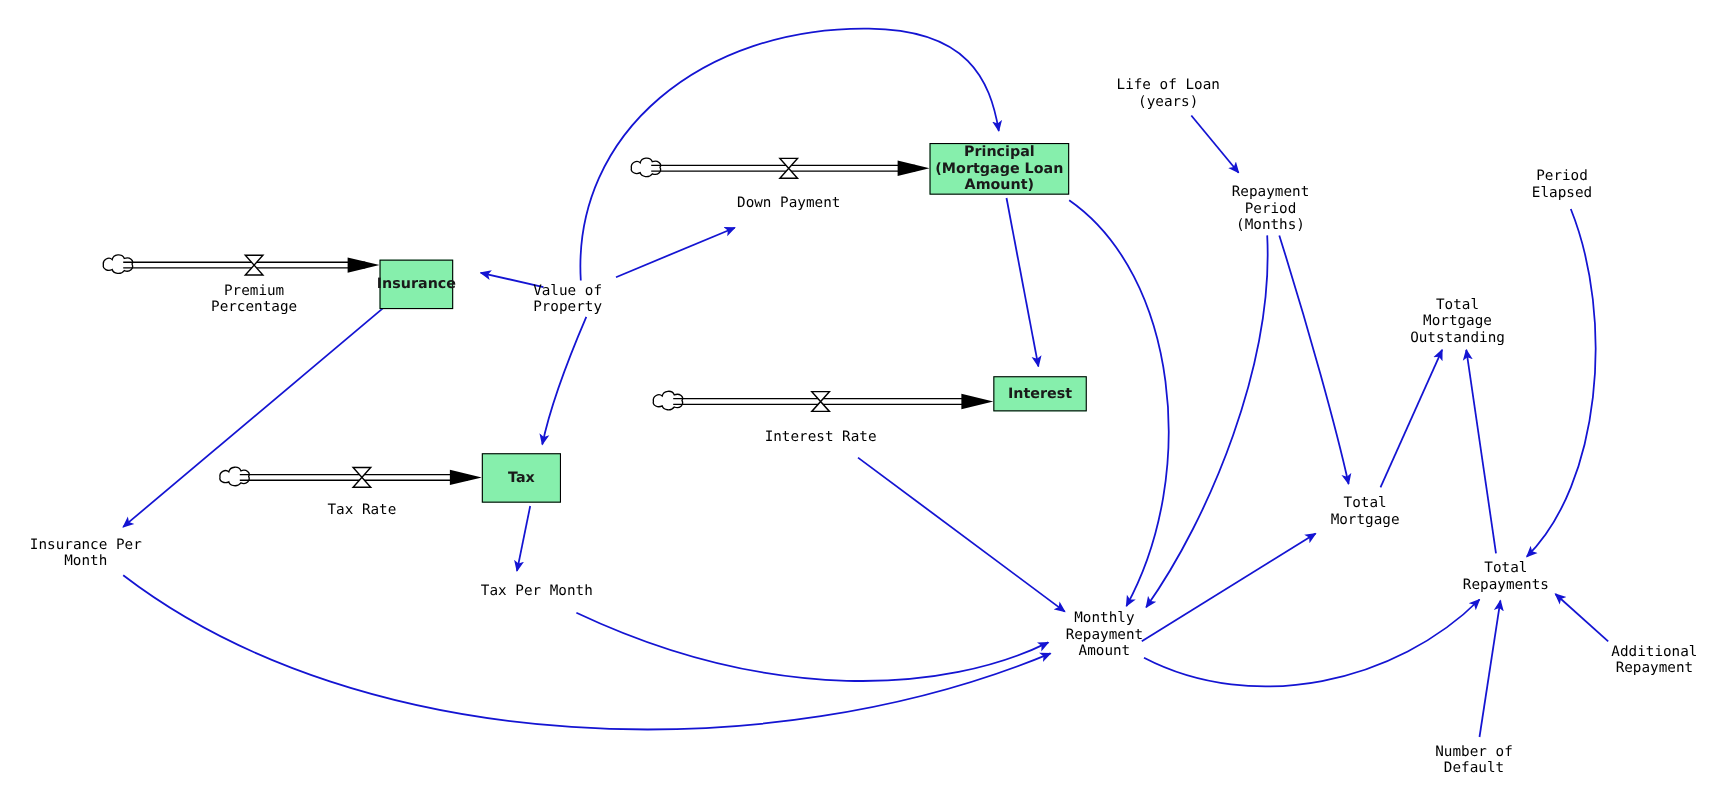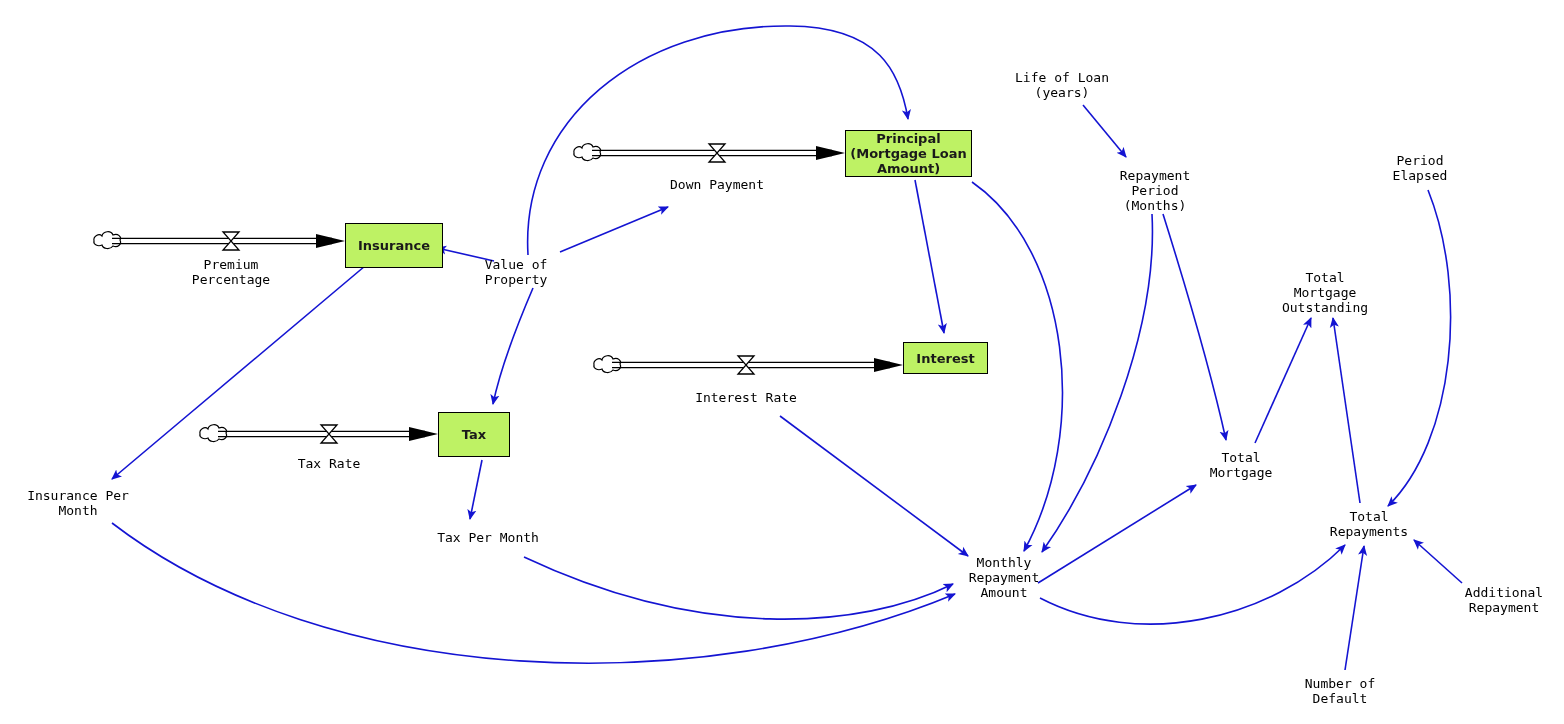--- a/index.html
+++ b/index.html
@@ -41,21 +41,21 @@
   .valve {
     fill: #ffffff;
     stroke: #000000;
     stroke-width: 1.3;
   }
   
   .stock {
     position: absolute;
     box-sizing: border-box;
     border: 1.6px solid #000000;
-    background: #bef264;
+    background: #86efac;
     display: flex;
     align-items: center;
     justify-content: center;
     text-align: center;
     font-family: "DejaVu Sans", "Liberation Sans", sans-serif;
     font-weight: bold;
     font-size: 13px;
     line-height: 15px;
     color: #1a1a1a;
     z-index: 3;
@@ -148,21 +148,21 @@
           <path class="cloud" d="M 594 365 c -1,-5 5,-8 8,-5 c 1,-5 9,-6 11,-1 c 5,-2 9,2 7,5  c 2,4 -2,8 -7,6 c -3,4 -10,3 -11,-1 c -4,2 -9,-0.5 -8,-4 z"></path>
           <path class="flow-pipe" d="M 612 362.4 L 890 362.4"></path>
           <path class="flow-pipe" d="M 612 367.6 L 890 367.6"></path>
           <path d="M 874 358 L 903 365 L 874 372 Z" fill="#000000"></path>
           <path class="valve" d="M 738 356 L 754 356 L 738 374 L 754 374 Z"></path>
         </g>
       </g>
   </svg>
 
   <div id="stock-layer">
-      <div class="stock" style="left: 345px; top: 223px; width: 98px; height: 45px;">
+      <div class="stock" style="left: 345px; top: 236px; width: 67px; height: 45px;">
         <div>
           <span>Insurance</span>
         </div>
       </div>
       <div class="stock" style="left: 845px; top: 130px; width: 127px; height: 47px;">
         <div>
           <span>Principal</span>
           <span>(Mortgage Loan</span>
           <span>Amount)</span>
         </div>

